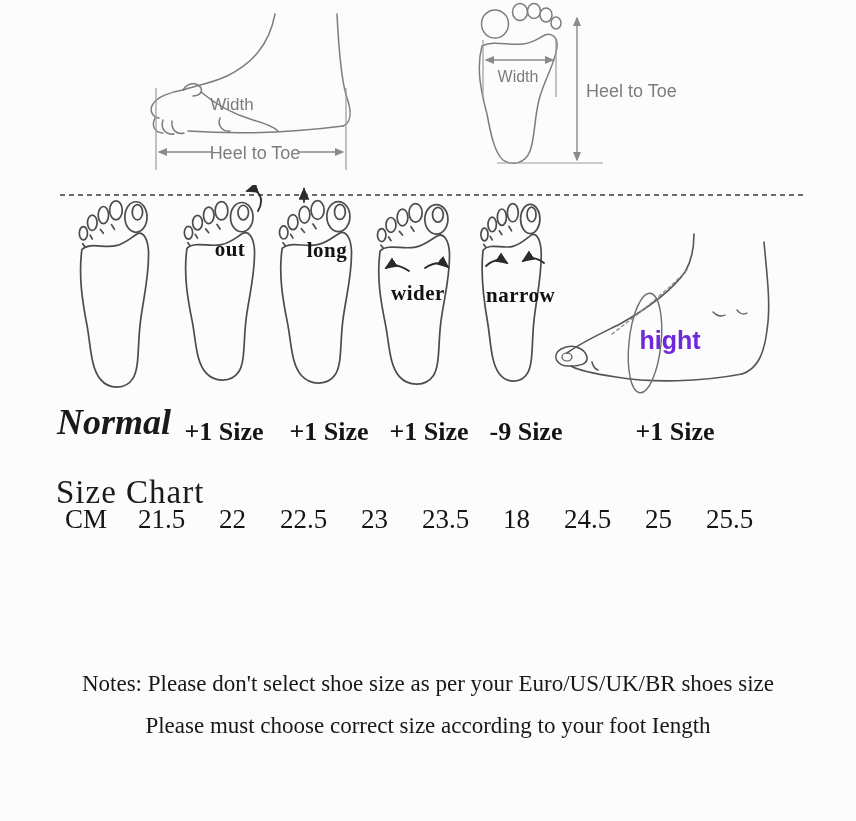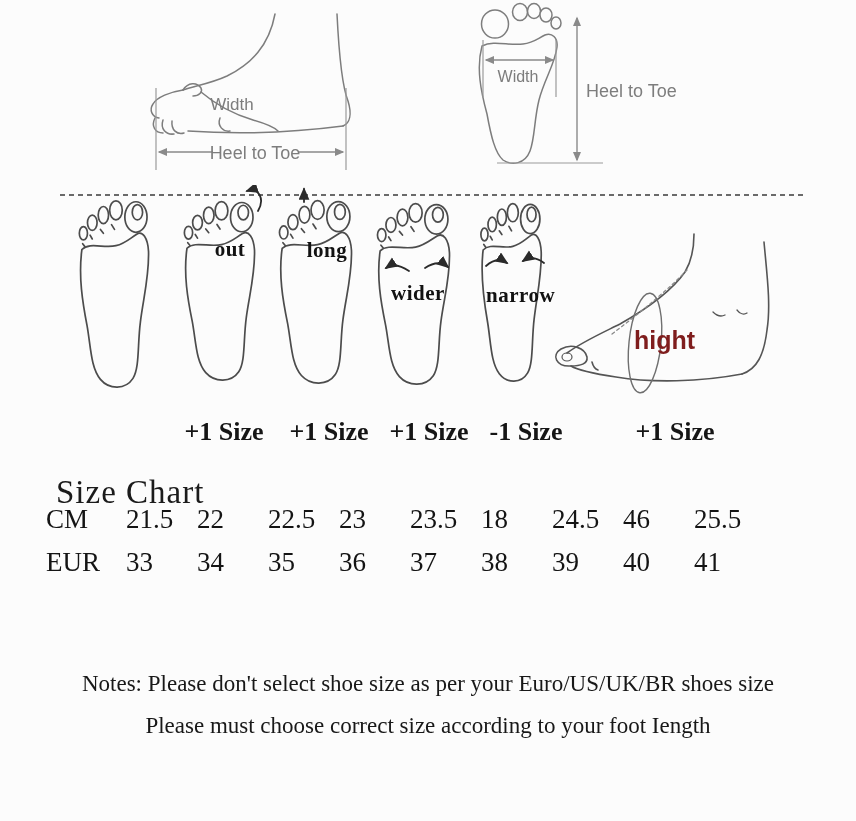--- a/index.html
+++ b/index.html
@@ -11,37 +11,37 @@
   .abs{position:absolute;}
   svg text{font-family:"Liberation Sans","DejaVu Sans",sans-serif;fill:#7d7d7d;}
   .svgtxt-sm{font-size:16px;}
   .svgtxt{font-size:17px;}
   .svgtxt-lg{font-size:18px;}
   .shape-label{
     position:absolute;text-align:center;font-weight:bold;font-size:21px;color:#121212;
     font-family:"Liberation Serif","DejaVu Serif",serif;letter-spacing:0.5px;
   }
   .girth-label{
-    position:absolute;text-align:left;font-weight:bold;font-size:25px;color:#7f1d1d;
+    position:absolute;text-align:center;font-weight:bold;font-size:25px;color:#6d28d9;
     font-family:"Liberation Sans","DejaVu Sans",sans-serif;
   }
   .normal-script{
     position:absolute;text-align:center;font-style:italic;font-weight:600;font-size:36px;
     color:#1a1a1a;font-family:"Liberation Serif","DejaVu Serif",serif;
   }
   .advice{
     position:absolute;text-align:center;font-weight:bold;font-size:26px;color:#151515;
     font-family:"Liberation Serif","DejaVu Serif",serif;
   }
   .chart-title{
     position:absolute;left:56px;top:448px;font-size:33px;color:#1b1b1b;letter-spacing:1px;margin-top:26px;
   }
   .size-table{position:absolute;left:46px;top:498px;width:722px;}
   .srow{display:flex;height:43px;align-items:center;}
-  .cell{width:71px;text-align:left;font-size:27px;color:#141414;}
+  .cell{width:71px;text-align:center;font-size:27px;color:#141414;}
   .cell.rlabel{width:80px;}
   .note-line{position:absolute;left:0;width:856px;text-align:center;font-size:23px;color:#181818;}
   #note1{top:671px;}
   #note2{top:713px;}
 </style>
 </head>
 <body>
 
 <div id="stage">
 
@@ -143,51 +143,40 @@
       <ellipse cx="645" cy="158" rx="16" ry="50" transform="rotate(6 645 158)" stroke="#6f6f6f" stroke-width="1.4"></ellipse>
     </g>
   </svg>
 
   <div class="shape-label" style="left:203px;top:237px;width:54px">out</div>
   <div class="shape-label" style="left:299px;top:238px;width:56px">long</div>
   <div class="shape-label" style="left:390px;top:281px;width:56px">wider</div>
   <div class="shape-label" style="left:486px;top:283px;width:68px">narrow</div>
   <div class="girth-label" style="left:634px;top:326px;width:72px">hight</div>
 
+  <div class="normal-script" style="left:56px;top:401px;width:116px">Normal</div>
   <div class="advice" style="left:184px;top:417px;width:80px">+1 Size</div>
   <div class="advice" style="left:289px;top:417px;width:80px">+1 Size</div>
   <div class="advice" style="left:389px;top:417px;width:80px">+1 Size</div>
-  <div class="advice" style="left:486px;top:417px;width:80px">-1 Size</div>
+  <div class="advice" style="left:486px;top:417px;width:80px">-9 Size</div>
   <div class="advice" style="left:635px;top:417px;width:80px">+1 Size</div>
 
   <div class="chart-title">Size Chart</div>
 
   <div class="size-table">
     <div class="srow">
       <div class="cell rlabel">CM</div>
       <div class="cell">21.5</div>
       <div class="cell">22</div>
       <div class="cell">22.5</div>
       <div class="cell">23</div>
       <div class="cell">23.5</div>
       <div class="cell">18</div>
       <div class="cell">24.5</div>
-      <div class="cell">46</div>
+      <div class="cell">25</div>
       <div class="cell">25.5</div>
-    </div>
-    <div class="srow">
-      <div class="cell rlabel">EUR</div>
-      <div class="cell">33</div>
-      <div class="cell">34</div>
-      <div class="cell">35</div>
-      <div class="cell">36</div>
-      <div class="cell">37</div>
-      <div class="cell">38</div>
-      <div class="cell">39</div>
-      <div class="cell">40</div>
-      <div class="cell">41</div>
     </div>
   </div>
 
   <div id="note1" class="note-line">Notes: Please don't select shoe size as per your Euro/US/UK/BR shoes size</div>
   <div id="note2" class="note-line">Please must choose correct size according to your foot Iength</div>
 
 </div>
 
 </body></html>

